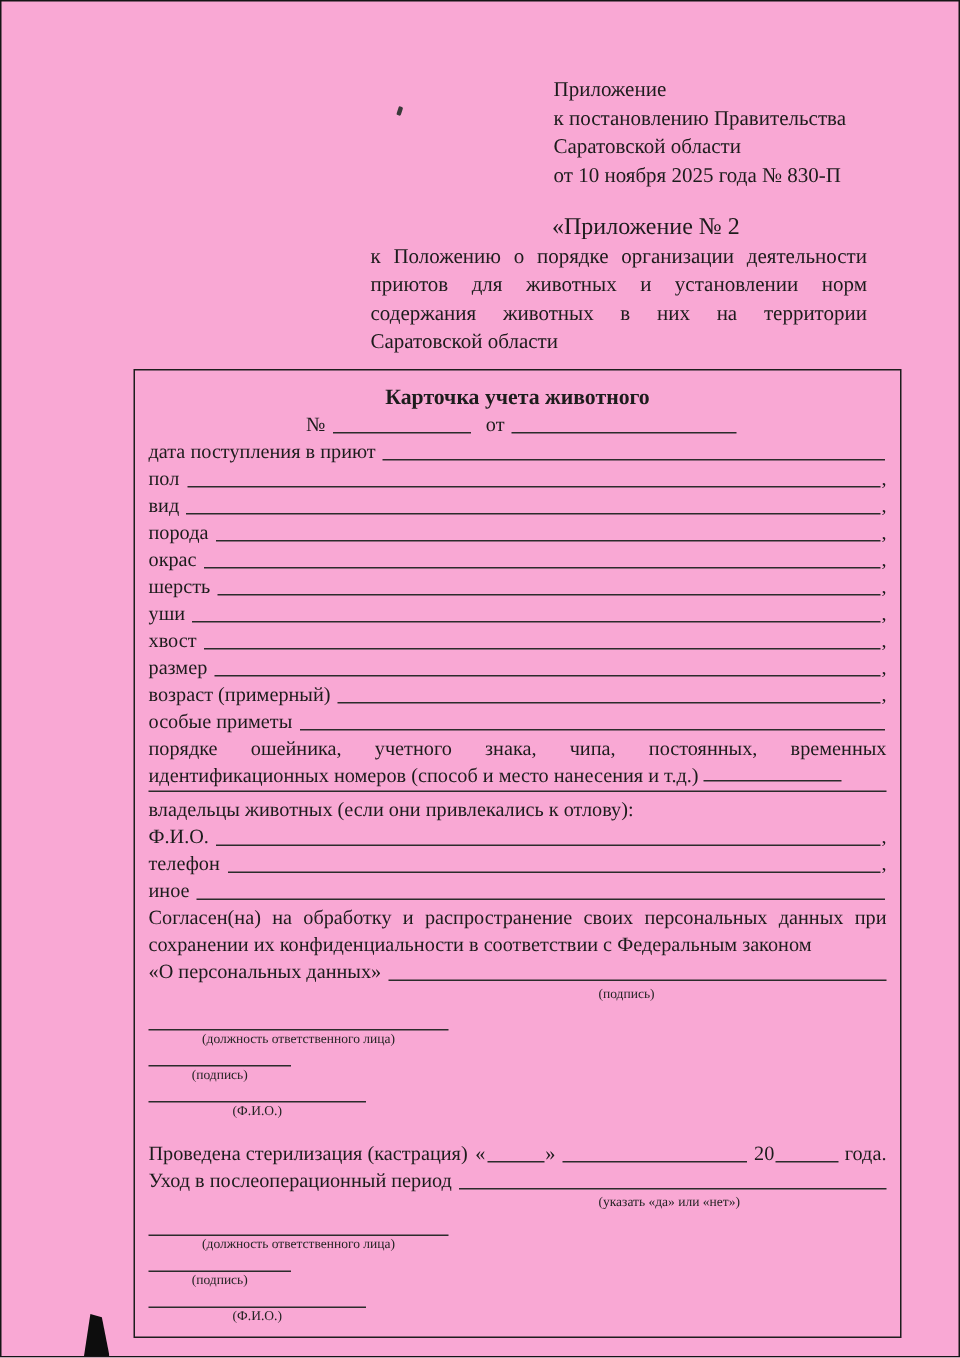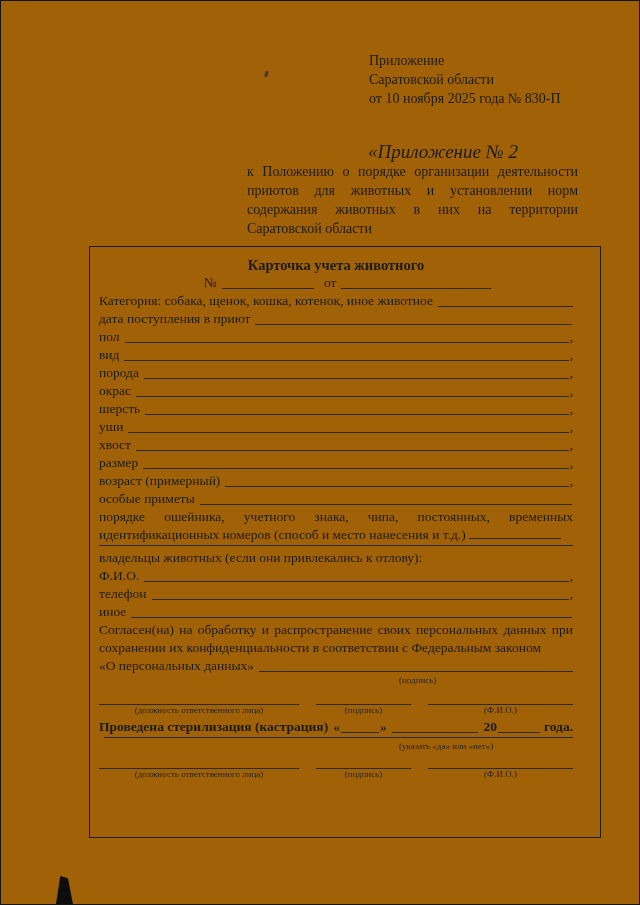--- a/index.html
+++ b/index.html
@@ -2,46 +2,46 @@
 <html><head>
 <meta charset="utf-8">
 <style>
   * { box-sizing: border-box; margin: 0; padding: 0; }
   html, body { background: #ffffff; }
   body { width: 640px; height: 905px; font-family: "Liberation Serif", "DejaVu Serif", serif; }
 
   .page {
     position: relative;
     width: 640px; height: 905px;
-    background: #a16207;
+    background: #f9a8d4;
     border: 1px solid #151515;
     color: #1c1c1c;
     overflow: hidden;
   }
 
   
   .appendix {
     position: absolute; left: 368px; top: 50px;
     font-size: 14px; line-height: 19px; width: 230px;
   }
 
   .subappendix-title {
     position: absolute; left: 367px; top: 141px;
-    font-size: 19px; line-height: 19px; font-style: italic;
+    font-size: 16px; line-height: 19px;
   }
   .subappendix-body {
     position: absolute; left: 246px; top: 161px; width: 331px;
     font-size: 14px; line-height: 19px; text-align: justify;
   }
 
   
   .form-box {
     position: absolute; left: 88px; top: 245px; width: 512px; min-height: 592px;
     border: 1.5px solid #1d1d1d;
-    padding: 9px 27px 8px 9px;
+    padding: 9px 9px 8px 9px;
     font-size: 13.5px; line-height: 18px;
   }
 
   .form-title { text-align: center; font-weight: 700; font-size: 14.5px; }
 
   .row { display: flex; }
   .lbl { white-space: nowrap; }
   .fill {
     flex: 1 1 30px;
     border-bottom: 1px solid #2b2b2b;
@@ -61,25 +61,25 @@
   .cap { font-size: 9px; line-height: 11px; color: #242424; }
   .cap-center { text-align: center; }
 
   .just { text-align: justify; }
   .ifill {
     display: inline-block;
     border-bottom: 1px solid #2b2b2b;
     height: 12px; width: 92px;
   }
 
-  .sig-row { display: flex; justify-content: space-between; margin-top: 6px; }
+  .sig-row { display: flex; justify-content: space-between; margin-top: 6px; flex-direction: column; }
   .sig-col .sig-line { height: 13px; border-bottom: 1px solid #2b2b2b; }
   .w200 { width: 200px; } .w95 { width: 95px; } .w145 { width: 145px; }
 
-  .gap2 { margin-top: 2px; font-weight: bold; }
+  .gap2 { margin-top: 14px; }
   .gap4 { margin-top: 4px; }
 
   
   .speck {
     position: absolute; left: 264px; top: 70px;
     width: 3px; height: 6px; background: #3a3a3a;
     transform: rotate(18deg); border-radius: 1px;
   }
   .blot {
     position: absolute; left: 55px; bottom: 0;
@@ -89,42 +89,39 @@
 </style>
 </head>
 <body>
 
 <div class="page">
 
   <div class="speck"></div>
 
   <div class="appendix">
     <div>Приложение</div>
+    <div>к постановлению Правительства</div>
     <div>Саратовской области</div>
     <div>от 10 ноября 2025 года № 830-П</div>
   </div>
 
   <div class="subappendix-title">«Приложение № 2</div>
   <div class="subappendix-body">к Положению о порядке организации деятельности приютов для животных и установлении норм содержания животных в них на территории Саратовской области</div>
 
   <div class="form-box">
 
     <div class="form-title">Карточка учета животного</div>
 
     <div class="row num-row">
       <span class="lbl">№</span>
       <span class="fill f92"></span>
       <span class="lbl" style="margin-left:10px">от</span>
       <span class="fill f150"></span>
     </div>
 
-    <div class="row">
-      <span class="lbl">Категория: собака, щенок, кошка, котенок, иное животное</span>
-      <span class="fill"></span>
-    </div>
 
     <div class="row">
       <span class="lbl">дата поступления в приют</span>
       <span class="fill"></span>
       <span class="sfx"></span>
     </div>
     <div class="row">
       <span class="lbl">пол</span>
       <span class="fill"></span>
       <span class="sfx">,</span>
@@ -225,20 +222,21 @@
       <span class="lbl" style="margin-left:5px">«</span>
       <span class="fill tight f38"></span>
       <span class="lbl tight" style="margin-left:1px">»</span>
       <span class="fill"></span>
       <span class="lbl" style="margin-left:5px">20</span>
       <span class="fill tight f42"></span>
       <span class="lbl" style="margin-left:4px">года.</span>
     </div>
 
     <div class="row">
+      <span class="lbl">Уход в послеоперационный период</span>
       <span class="fill"></span>
     </div>
     <div class="cap" style="margin-left:300px">(указать «да» или «нет»)</div>
 
     <div class="sig-row gap4">
       <div class="sig-col w200">
         <div class="sig-line"></div>
         <div class="cap cap-center">(должность ответственного лица)</div>
       </div>
       <div class="sig-col w95">

